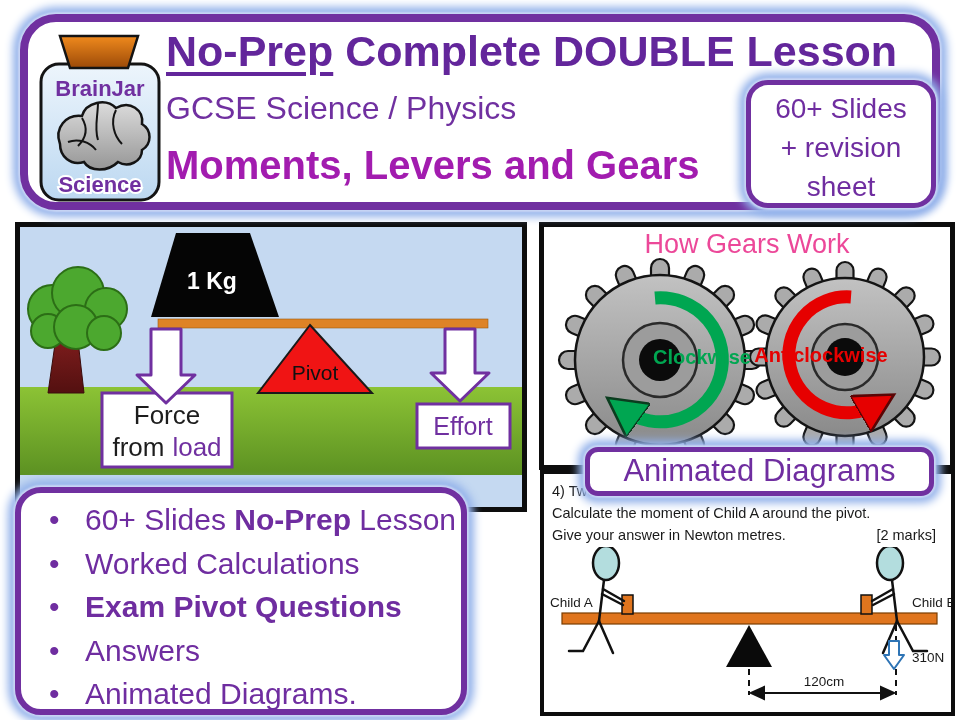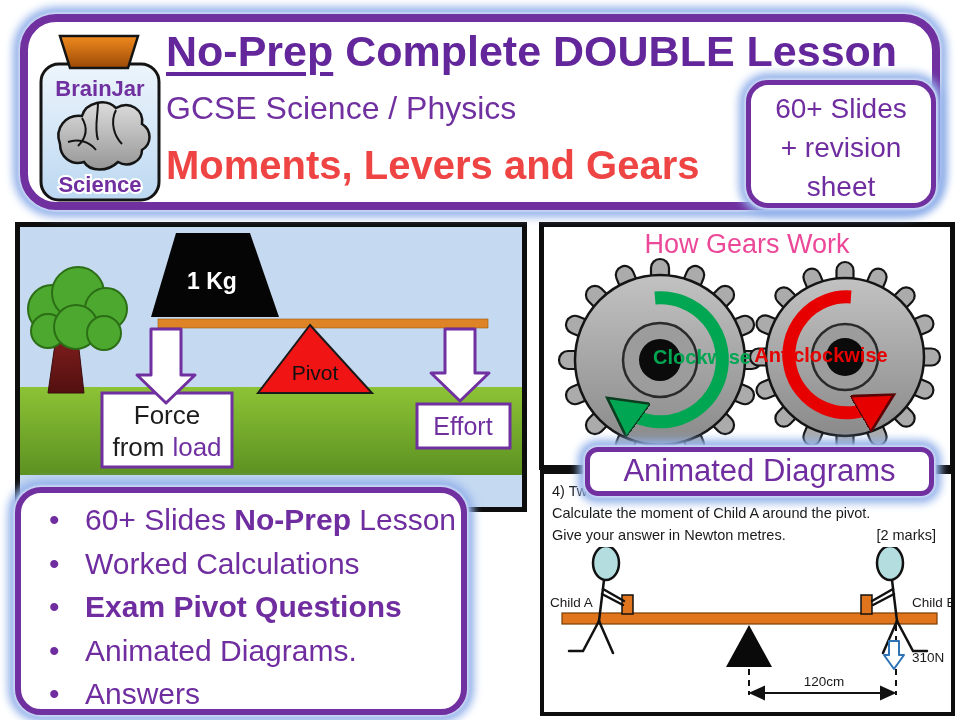--- a/index.html
+++ b/index.html
@@ -9,21 +9,21 @@
 
   .glow{box-shadow:0 0 2px 2px #c9d6f5, 0 0 9px 7px #92b1ea;}
 
   
   #banner{position:absolute;left:20px;top:14px;width:920px;height:196px;
           background:#fff;border:8px solid #7030A0;border-radius:36px;z-index:10;}
   #banner .titles{position:absolute;left:138px;top:2px;white-space:nowrap;}
   .t1{font-size:43px;font-weight:bold;color:#63269B;line-height:55px;}
   .t1 .ul{text-decoration:underline;text-decoration-thickness:4px;text-underline-offset:6px;}
   .t2{font-size:32px;font-weight:normal;color:#7030A0;line-height:58px;}
-  .t3{font-size:40px;font-weight:bold;color:#ef4444;line-height:56px;}
+  .t3{font-size:40px;font-weight:bold;color:#a21caf;line-height:56px;}
   #logo{position:absolute;left:10px;top:12px;}
 
   #badge{position:absolute;left:746px;top:80px;width:190px;height:128px;background:#fff;
          border:5px solid #7030A0;border-radius:22px;z-index:30;text-align:center;
          padding-top:4px;color:#6F2DA0;font-size:28px;line-height:39px;}
 
   
   #lever-panel{position:absolute;left:15px;top:222px;width:512px;height:290px;
                border:5px solid #0d0d0d;background:#C5D9F1;}
   #lever-panel svg{display:block;}
@@ -220,22 +220,22 @@
     </svg>
   </div>
 
   <div id="animated-label" class="glow">Animated Diagrams</div>
 
   <div id="bullets-panel" class="glow">
     <ul>
       <li><span class="blt">•</span><span>60+ Slides </span><b>No-Prep</b><span> Lesson</span></li>
       <li><span class="blt">•</span><span>Worked Calculations</span></li>
       <li><span class="blt">•</span><b>Exam Pivot Questions</b></li>
+      <li><span class="blt">•</span><span>Answers</span></li>
       <li><span class="blt">•</span><span>Animated Diagrams.</span></li>
-      <li><span class="blt">•</span><span>Answers</span></li>
     </ul>
   </div>
 
   <div id="seesaw-panel">
     <div id="exam-text">
       <div>4) Two</div>
       <div>Calculate the moment of Child A around the pivot.</div>
       <div class="row">
         <span>Give your answer in Newton metres.</span>
         <span>[2 marks]</span>

